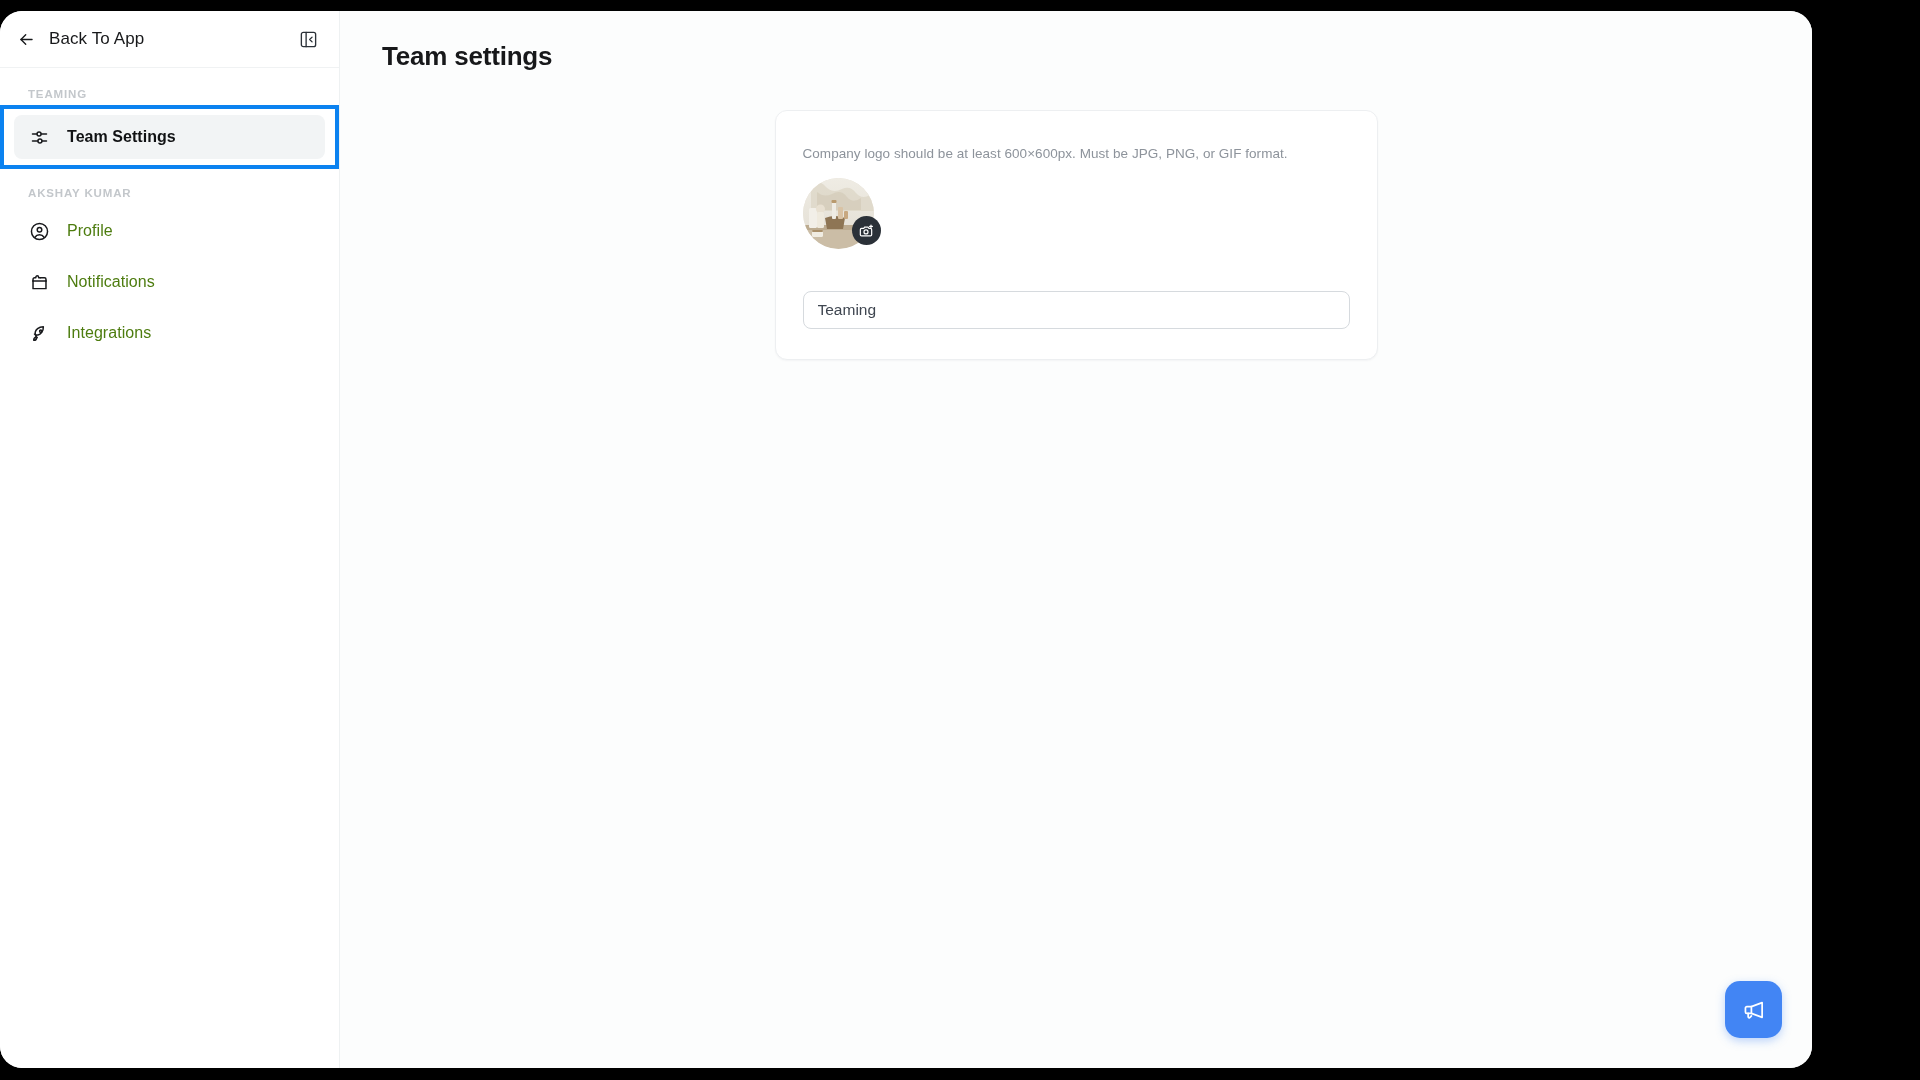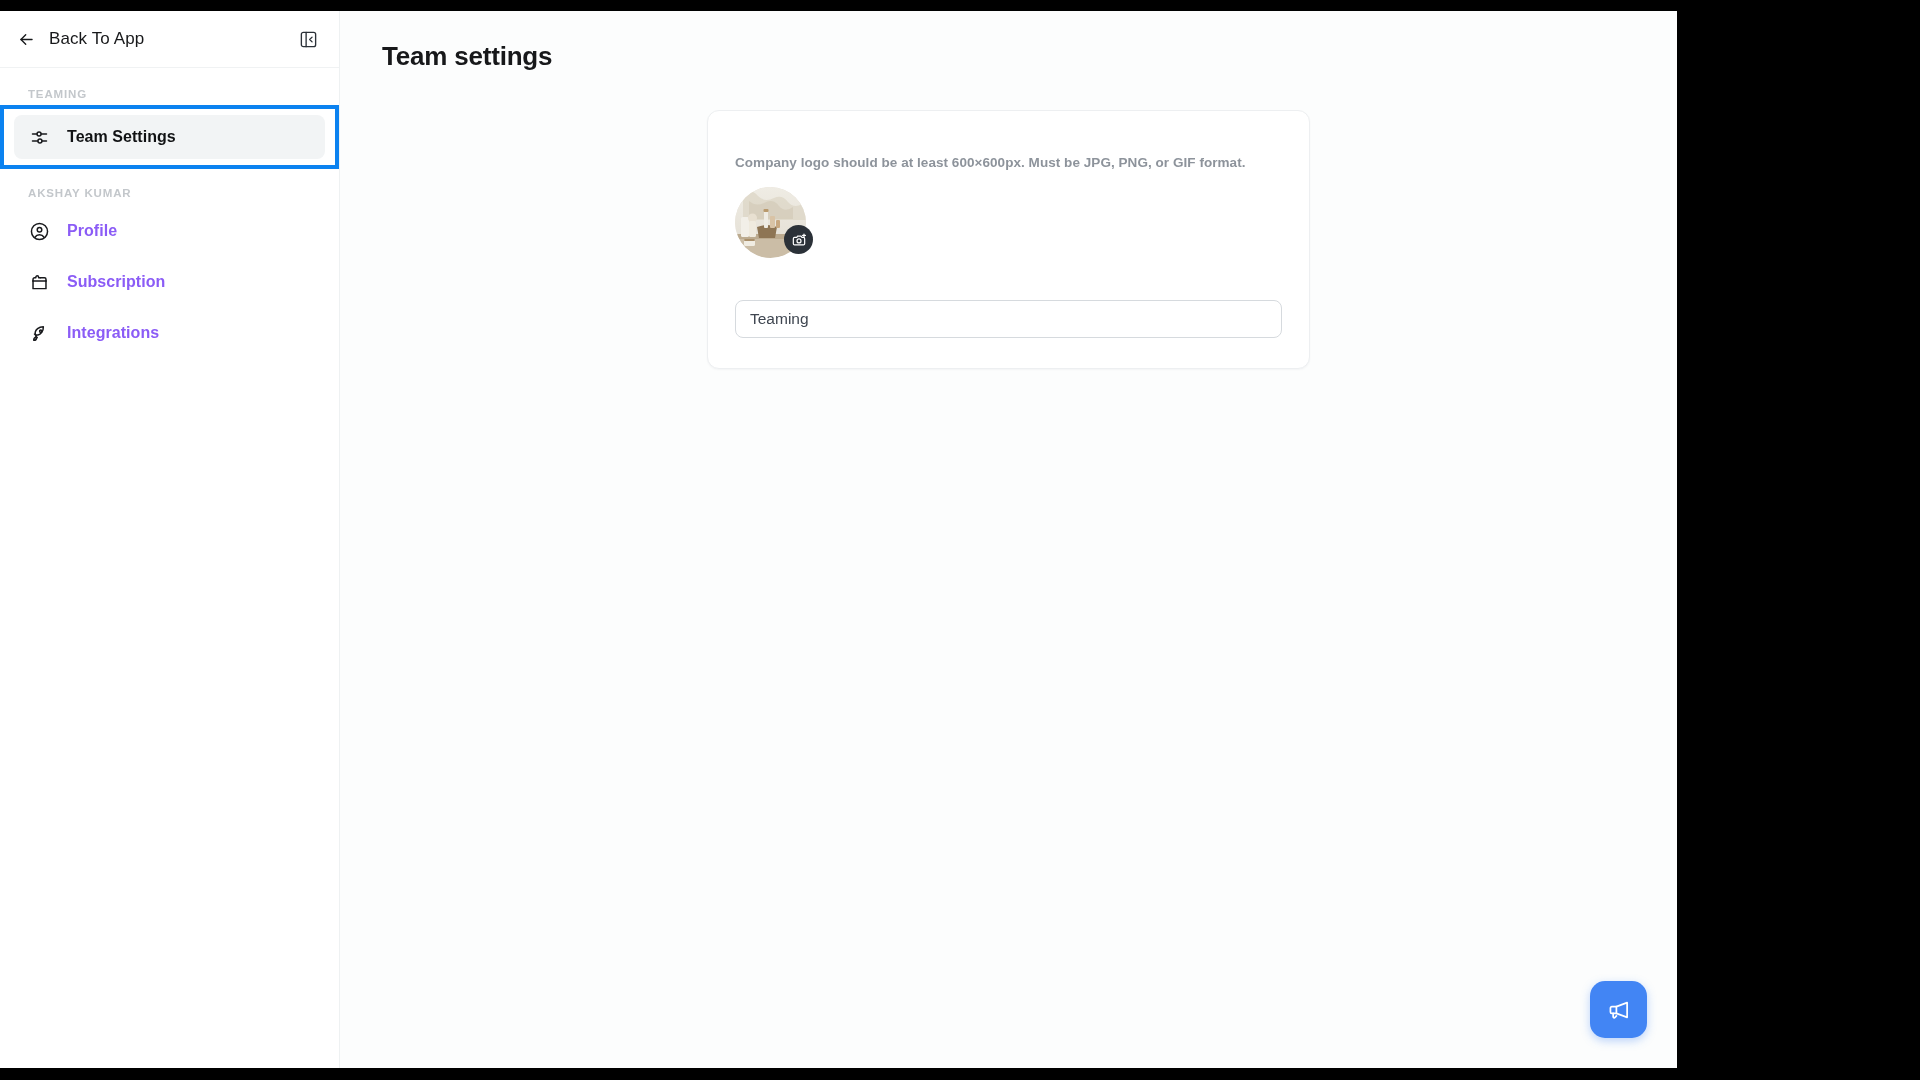--- a/index.html
+++ b/index.html
@@ -29,25 +29,26 @@
   .bar-bottom {
     position: absolute;
     left: 0; bottom: 0;
     width: 1920px; height: 12px;
     background: #000000;
   }
 
   .viewport {
     position: absolute;
     left: 0; top: 11px;
-    width: 1677px;
+    width: 1812px;
     height: 1057px;
     background: #fcfdfd;
     display: flex;
     overflow: hidden;
+    border-radius: 22px;
   }
 
   
   .sidebar {
     position: relative;
     width: 340px;
     height: 100%;
     background: #ffffff;
     border-right: 1px solid #eef1f2;
     flex: 0 0 340px;
@@ -131,22 +132,22 @@
     align-items: center;
     gap: 17px;
     height: 44px;
     padding: 0 14px;
     border-radius: 8px;
     cursor: pointer;
     color: #18191c;
   }
   .nav-item .nav-label {
     font-size: 16px;
-    color: #8b5cf6;
-    font-weight: 700;
+    color: #4d7c0f;
+    font-weight: 400;
     letter-spacing: 0.05px;
   }
   .nav-item .nav-icon {
     width: 22px;
     height: 22px;
     display: flex;
     align-items: center;
     justify-content: center;
     flex: 0 0 22px;
   }
@@ -197,23 +198,22 @@
   .field-label {
     font-size: 14.5px;
     font-weight: 700;
     color: #17181a;
     letter-spacing: 0.05px;
   }
 
   .field-help {
     font-size: 13.5px;
     color: #8d939b;
-    margin-top: 18px;
+    margin-top: 9px;
     letter-spacing: 0.05px;
-    font-weight: bold;
   }
 
   .logo-row {
     margin-top: 17px;
     margin-bottom: 30px;
   }
 
   .avatar {
     position: relative;
     width: 71px;
@@ -348,21 +348,21 @@
 
           <div class="nav-item">
             <span class="nav-icon">
               <svg width="21" height="21" viewBox="0 0 24 24" fill="none" stroke="#18191c" stroke-width="1.7" stroke-linecap="round" stroke-linejoin="round">
                 <path d="M4.6 10.2V19h14.8v-8.8"></path>
                 <path d="M4.6 10.2V8.4a1.7 1.7 0 0 1 1.7-1.7h1.5V5.9a1.6 1.6 0 0 1 3.2 0v.8h1.9"></path>
                 <path d="M12.9 6.7h4.8a1.7 1.7 0 0 1 1.7 1.7v1.8"></path>
                 <line x1="4.6" y1="10.4" x2="19.4" y2="10.4"></line>
               </svg>
             </span>
-            <span class="nav-label">Subscription</span>
+            <span class="nav-label">Notifications</span>
           </div>
 
           <div class="nav-item">
             <span class="nav-icon">
               <svg width="21" height="21" viewBox="0 0 24 24" fill="none" stroke="#18191c" stroke-width="1.7" stroke-linecap="round" stroke-linejoin="round">
                 <path d="M8.6 14.4c-2.2-2.2-1.2-6 1.6-8.2 1.9-1.5 4.4-2.1 6.6-2.1.1 2.3-.5 4.8-2 6.7-2.2 2.8-5.9 3.8-8.1 1.6z" transform="translate(-0.4,0.2)"></path>
                 <path d="M7.5 14.8l1.9 1.9"></path>
                 <path d="M6.2 17.2c-.9.9-.8 2.6-.8 2.6s1.7.1 2.6-.8c.5-.5.5-1.4 0-1.9s-1.3-.4-1.8.1z"></path>
                 <circle cx="13.4" cy="9.3" r="1.25"></circle>
               </svg>

